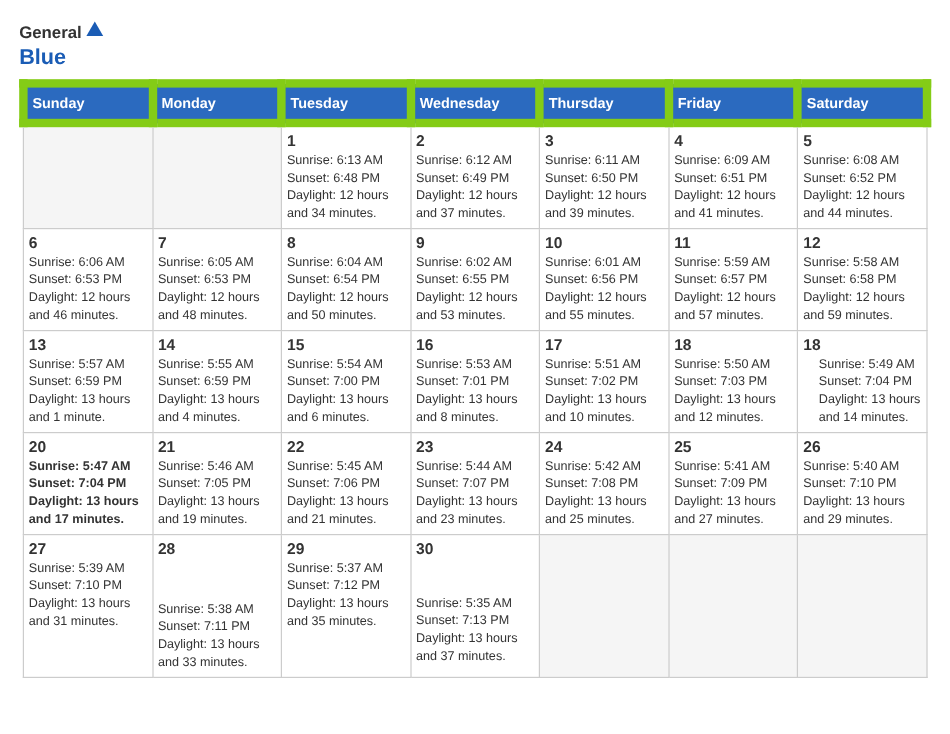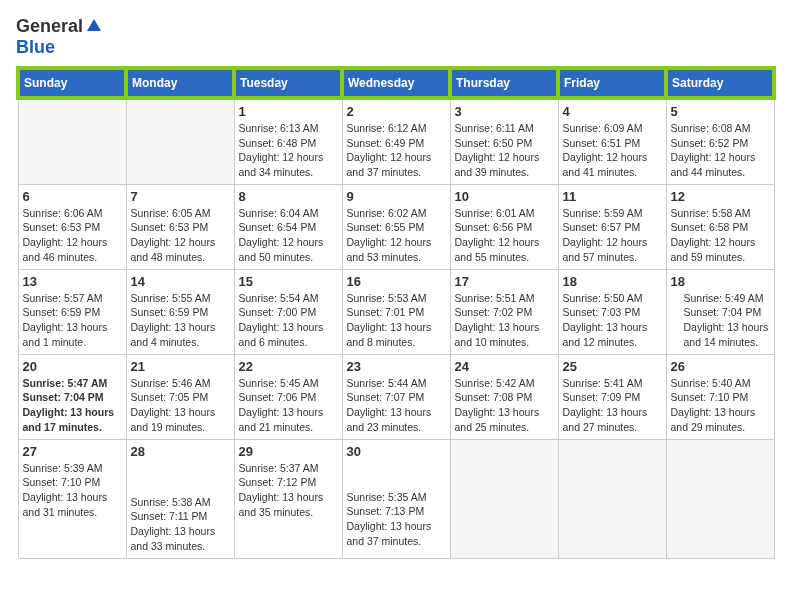--- a/index.html
+++ b/index.html
@@ -41,21 +41,21 @@
       width: 100%;
       border-collapse: collapse;
       font-size: 11px;
     }
     .calendar th {
       background-color: #2b6abf;
       color: #fff;
       padding: 6px 4px;
       text-align: left;
       font-size: 12px;
-      border: 4px solid #84cc16;
+      border: 7px solid #84cc16;
     }
     .calendar td {
       border: 1px solid #ccc;
       vertical-align: top;
       padding: 4px;
       width: calc(100% / 7);
       min-height: 80px;
       background: #fff;
     }
     .calendar td.empty {
@@ -76,21 +76,21 @@
     .calendar tr.week-row td {
       height: 85px;
     }
   </style>
 </head>
 <body>
 
 <div class="header">
   <div class="logo">
     <div class="logo-row">
-      <span style="font-size:18px;font-weight:bold;color:#333;">General</span>
+      <span style="font-size:14px;font-weight:bold;color:#333;">General</span>
       <span style="display:inline-block;margin-left:3px;margin-right:1px;">
         <svg width="16" height="16" viewBox="0 0 16 16">
             <polygon points="8,2 15,14 1,14" fill="#1a5cb5"></polygon>
           </svg>
       </span>
     </div>
     <div>
       <span style="font-size:18px;font-weight:bold;color:#1a5cb5;">Blue</span>
     </div>
   </div>

